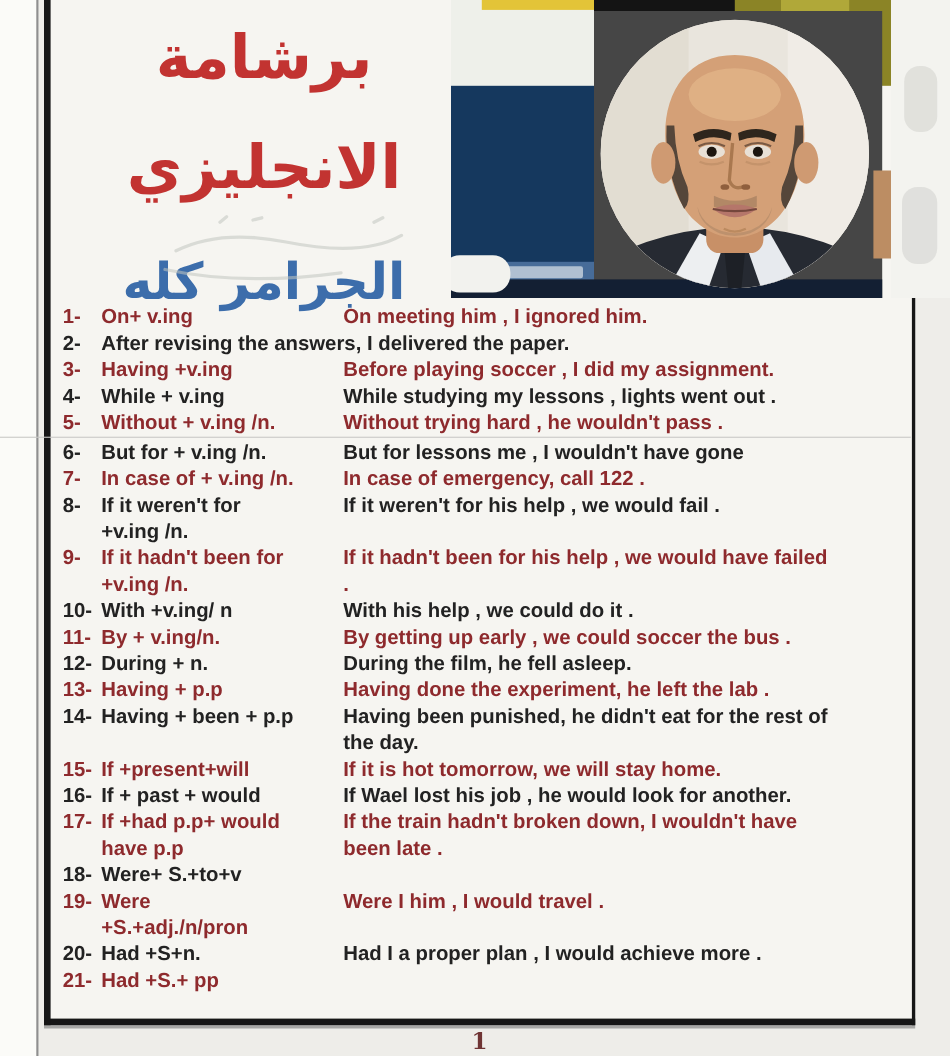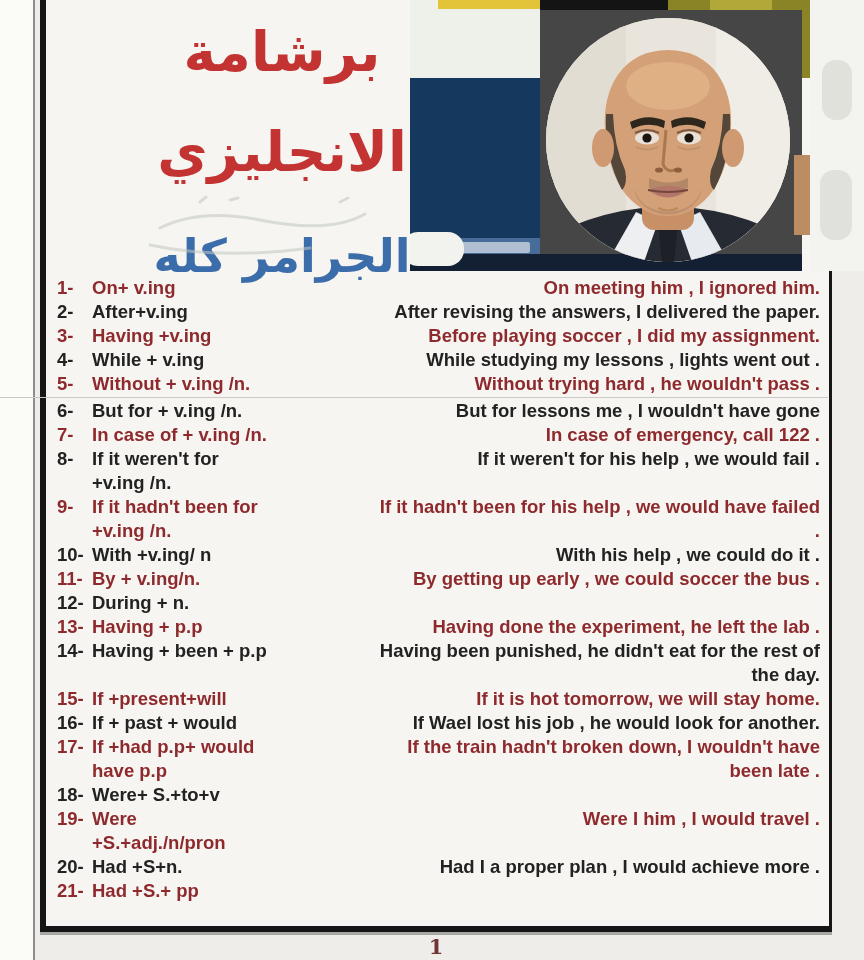--- a/index.html
+++ b/index.html
@@ -16,21 +16,21 @@
     background:#f6f5f1;
     border-left:6px solid #161616;
     border-right:3px solid #161616;
     border-bottom:6px solid #161616;
     box-shadow:0 3px 0 rgba(110,110,110,.55);
     z-index:1;
   }
   
   .title-block{
     position:absolute;left:46px;top:2px;width:388px;z-index:2;
-    direction:rtl;text-align:center;font-family:"DejaVu Sans",sans-serif;font-weight:bold;padding-left:42px;
+    direction:rtl;text-align:center;font-family:"DejaVu Sans",sans-serif;font-weight:bold;
   }
   .title-line1{font-size:55px;line-height:100px;color:var(--title-red,#c23331);}
   .title-line2{font-size:46px;line-height:104px;color:var(--title-blue,#3c6dab);margin-top:2px;}
   .scribble{position:absolute;left:140px;top:190px;z-index:2;opacity:.55;}
   
   .collage{position:absolute;left:410px;top:0;width:454px;height:271px;z-index:5;overflow:hidden;}
   .cb{position:absolute;}
   .cb-sketch{left:0;top:0;width:135px;height:80px;background:#eef0ea;}
   .cb-yellow{left:28px;top:0;width:105px;height:9px;background:var(--c-yellow,#e3c438);}
   .cb-navy{left:0;top:78px;width:135px;height:178px;background:var(--c-navy,#15385e);}
@@ -48,21 +48,21 @@
   .cb-whiteblob{left:-8px;top:232px;width:62px;height:34px;background:#f2f2ee;border-radius:16px;}
   .portrait-circle{
     position:absolute;left:136px;top:18px;width:244px;height:244px;border-radius:50%;
     background:#ebe6de;overflow:hidden;
   }
   
   .grammar-table{position:absolute;left:48px;top:276px;width:772px;z-index:2;}
   .row{display:flex;align-items:flex-start;}
   .num{flex:0 0 44px;padding-left:9px;box-sizing:border-box;}
   .pattern{flex:0 0 220px;white-space:pre-line;}
-  .example{flex:1;white-space:pre-line;text-align:right;}
+  .example{flex:1;white-space:pre-line;}
   .row span{font-weight:bold;font-size:18.5px;line-height:24px;}
   .tone-red span{color:var(--row-red,#8e2a2d);}
   .tone-black span{color:var(--row-black,#222222);}
   .divider{border-top:1.5px solid #c9c9c6;margin:1px -8px 1px -48px;height:0;}
   
   .footer{position:absolute;left:40px;right:32px;bottom:0;height:26px;text-align:center;z-index:2;}
   .page-num{font-size:21px;font-weight:bold;color:#6f3434;font-family:"DejaVu Serif",serif;line-height:26px;}
 </style>
 </head>
 <body>
@@ -151,21 +151,20 @@
 
 <div class="grammar-table">
   <div class="row tone-red">
     <span class="num">1-</span>
     <span class="pattern">On+ v.ing</span>
     <span class="example">On meeting him , I ignored him.</span>
   </div>
 
   <div class="row tone-black">
     <span class="num">2-</span>
-    <span class="pattern">After+v.ing</span>
     <span class="example">After revising the answers, I delivered the paper.</span>
   </div>
 
   <div class="row tone-red">
     <span class="num">3-</span>
     <span class="pattern">Having +v.ing</span>
     <span class="example">Before playing soccer , I did my assignment.</span>
   </div>
 
   <div class="row tone-black">
@@ -215,20 +214,21 @@
 
   <div class="row tone-red">
     <span class="num">11-</span>
     <span class="pattern">By + v.ing/n.</span>
     <span class="example">By getting up early , we could soccer the bus .</span>
   </div>
 
   <div class="row tone-black">
     <span class="num">12-</span>
     <span class="pattern">During + n.</span>
+    <span class="example">During the film, he fell asleep.</span>
   </div>
 
   <div class="row tone-red">
     <span class="num">13-</span>
     <span class="pattern">Having + p.p</span>
     <span class="example">Having done the experiment, he left the lab .</span>
   </div>
 
   <div class="row tone-black">
     <span class="num">14-</span>

